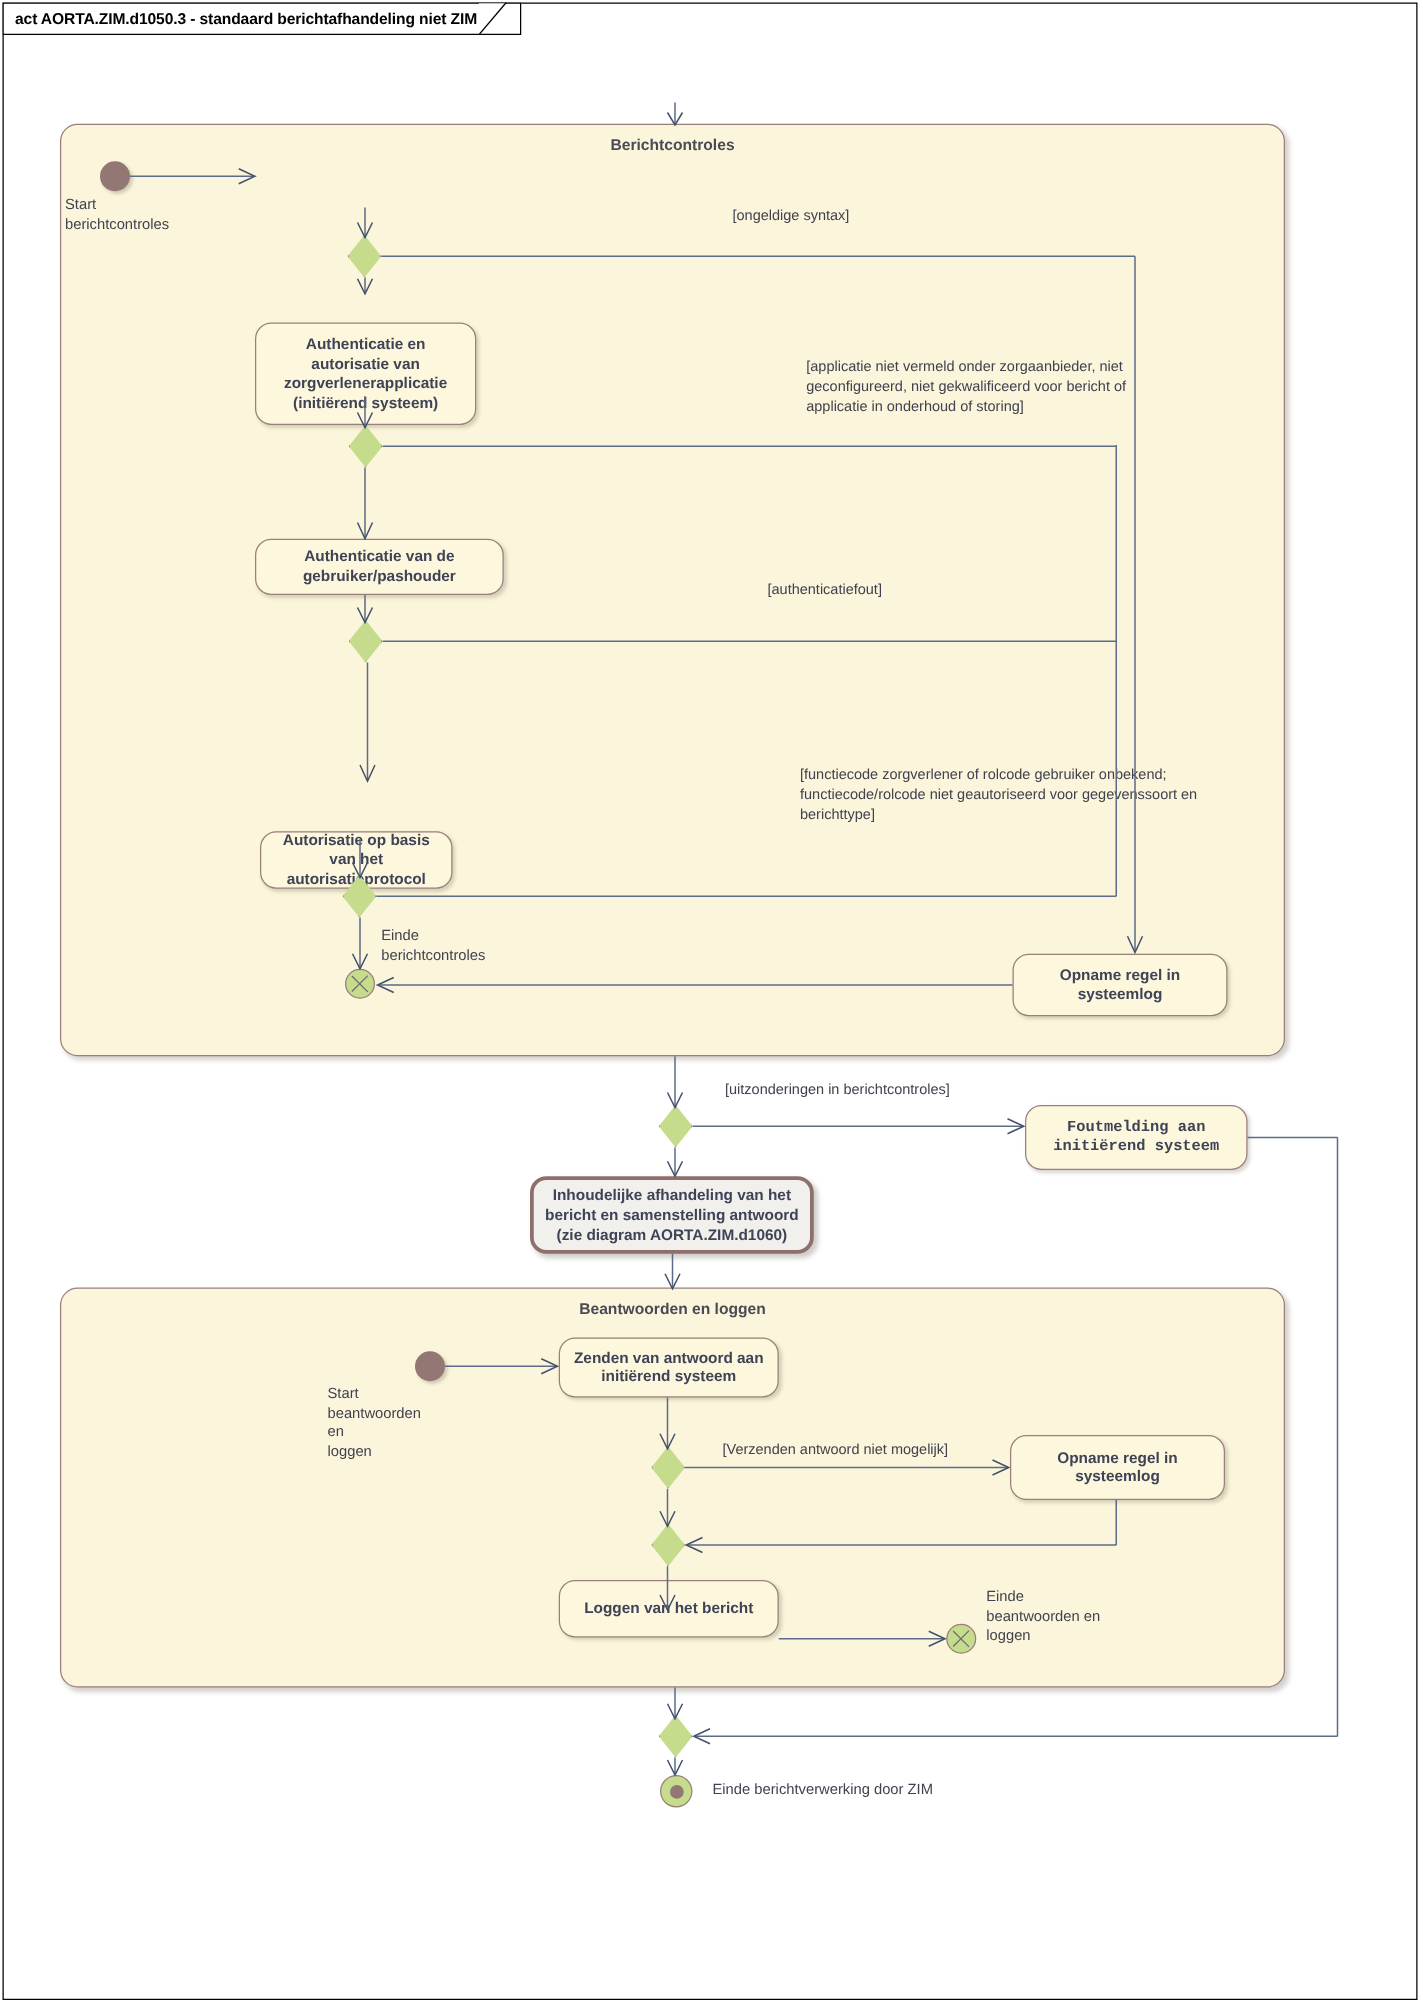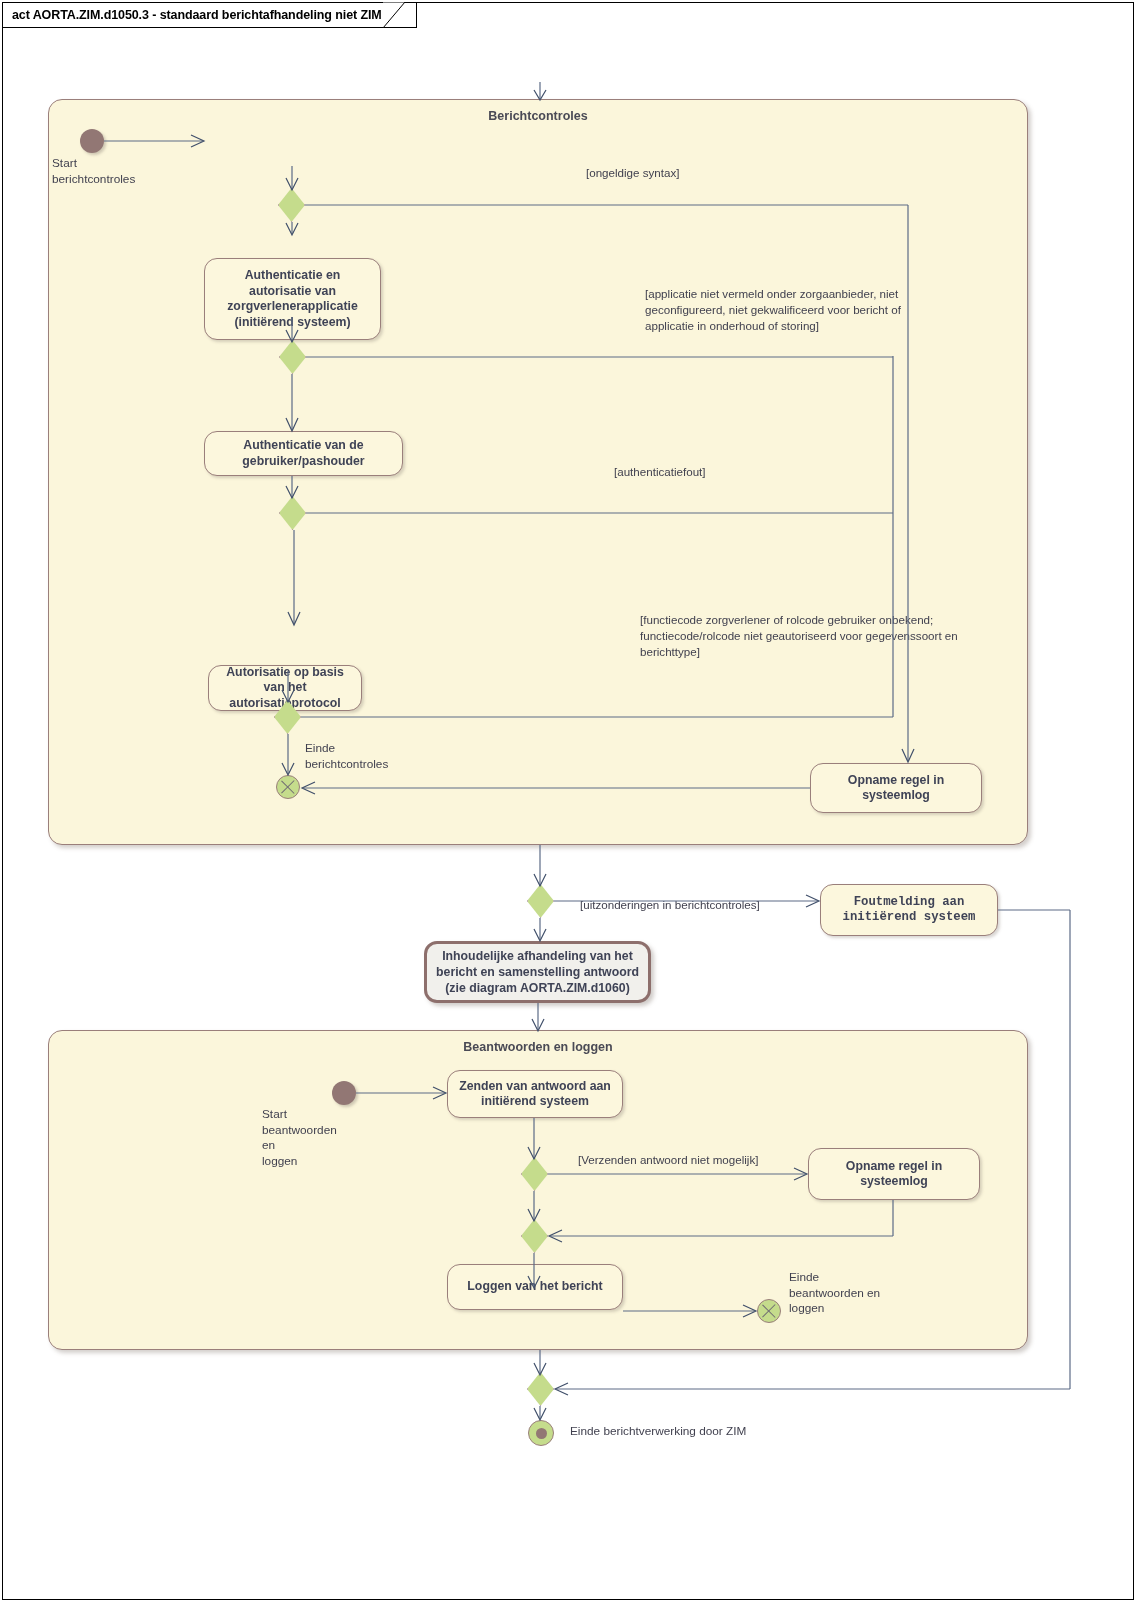--- a/index.html
+++ b/index.html
@@ -111,21 +111,21 @@
   <div class="flowfinal" style="left:276px;top:775px;"></div>
   <div class="nlabel" style="left:305px;top:741px;width:160px;">Einde
 berichtcontroles</div>
 
   <div class="guard" style="left:586px;top:165px;width:220px;">[ongeldige syntax]</div>
   <div class="guard" style="left:645px;top:286px;width:295px;">[applicatie niet vermeld onder zorgaanbieder, niet geconfigureerd, niet gekwalificeerd voor bericht of applicatie in onderhoud of storing]</div>
   <div class="guard" style="left:587px;top:464px;width:200px;padding-left:27px;">[authenticatiefout]</div>
   <div class="guard" style="left:640px;top:612px;width:336px;">[functiecode zorgverlener of rolcode gebruiker onbekend; functiecode/rolcode niet geautoriseerd voor gegevenssoort en berichttype]</div>
 
   <div class="diamond" style="left:527px;top:884px;"></div>
-  <div class="guard" style="left:580px;top:897px;width:260px;">[uitzonderingen in berichtcontroles]</div>
+  <div class="guard" style="left:580px;top:864px;width:260px;">[uitzonderingen in berichtcontroles]</div>
 
   <div class="action" style="left:820px;top:884px;width:178px;height:52px;font-family:Liberation Mono, monospace;">Foutmelding aan initiërend systeem</div>
 
   <div class="callnode" style="left:424px;top:941px;width:227px;height:62px;">Inhoudelijke afhandeling van het bericht en samenstelling antwoord (zie diagram AORTA.ZIM.d1060)</div>
 
   <div class="partition" style="left:48px;top:1030px;width:980px;height:320px;">
     <div class="partition-title">Beantwoorden en loggen</div>
   </div>
 
   <div class="initnode" style="left:332px;top:1081px;"></div>

